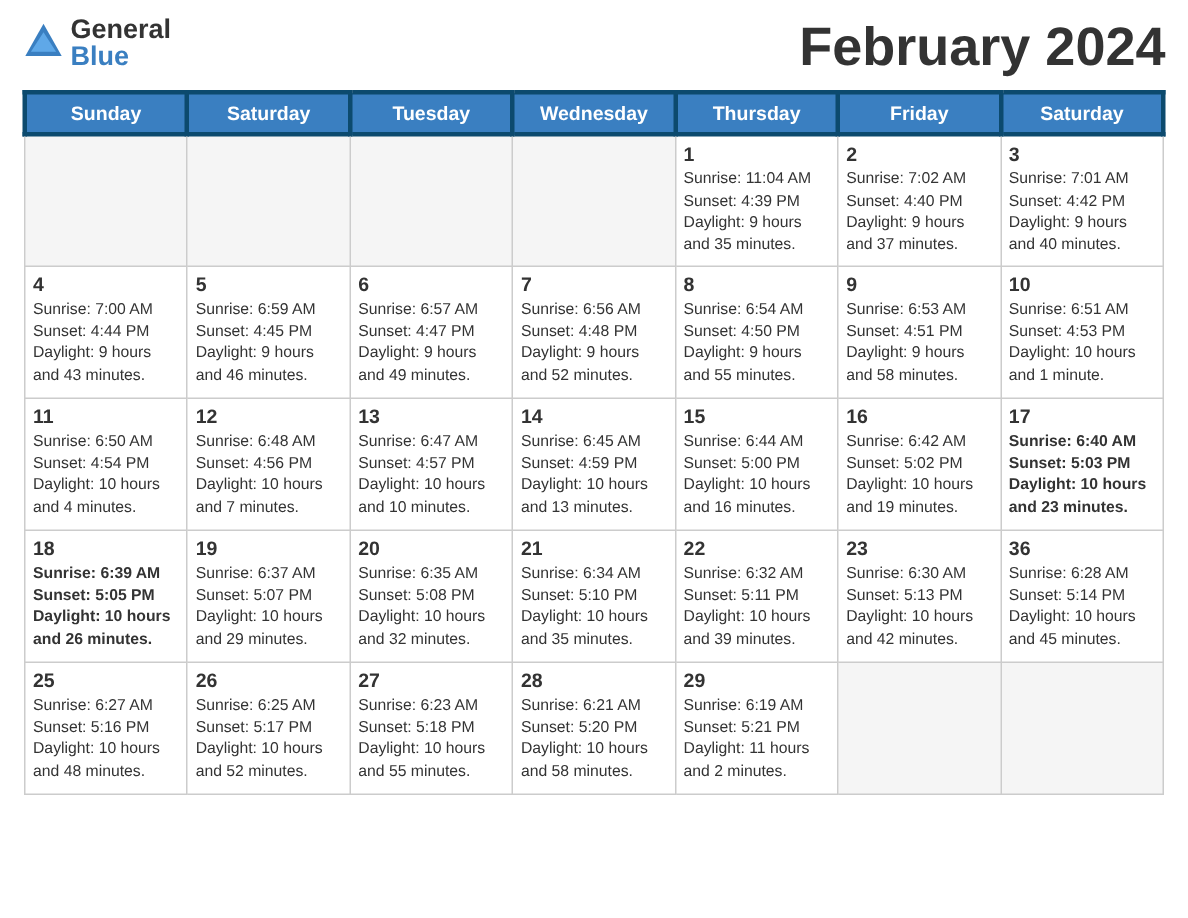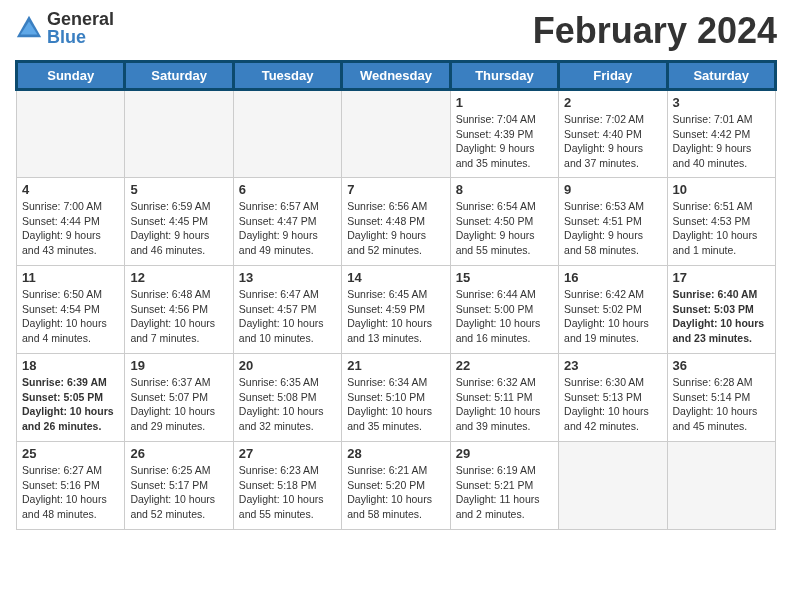--- a/index.html
+++ b/index.html
@@ -122,21 +122,21 @@
       </tr>
   </thead>
   <tbody id="calendar-body">
   <tr>
         <td class="empty"></td>
         <td class="empty"></td>
         <td class="empty"></td>
         <td class="empty"></td>
         <td>
           <span class="day-num">1</span>
-          <div class="day-info" style="white-space: pre-line;">Sunrise: 7:04 AM
+          <div class="day-info" style="white-space: pre-line;">Sunrise: 11:04 AM
 Sunset: 4:39 PM
 Daylight: 9 hours and 35 minutes.</div>
         </td>
         <td>
           <span class="day-num">2</span>
           <div class="day-info" style="white-space: pre-line;">Sunrise: 7:02 AM
 Sunset: 4:40 PM
 Daylight: 9 hours and 37 minutes.</div>
         </td>
         <td>

